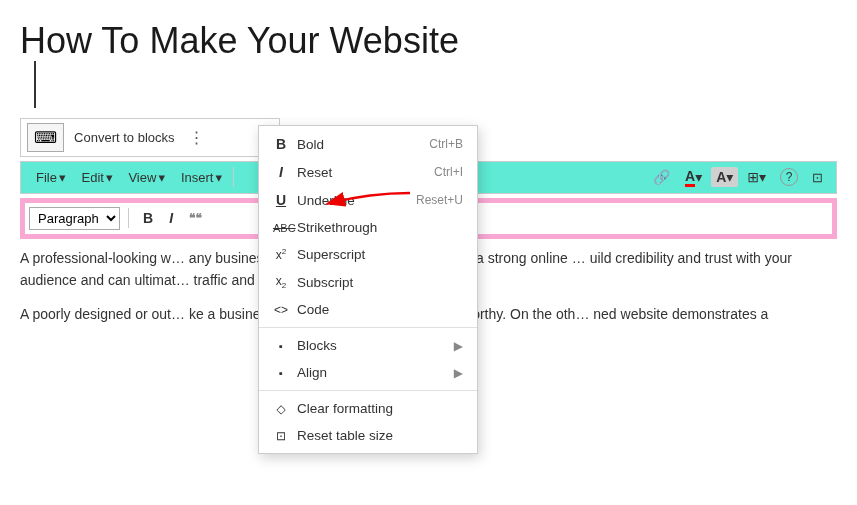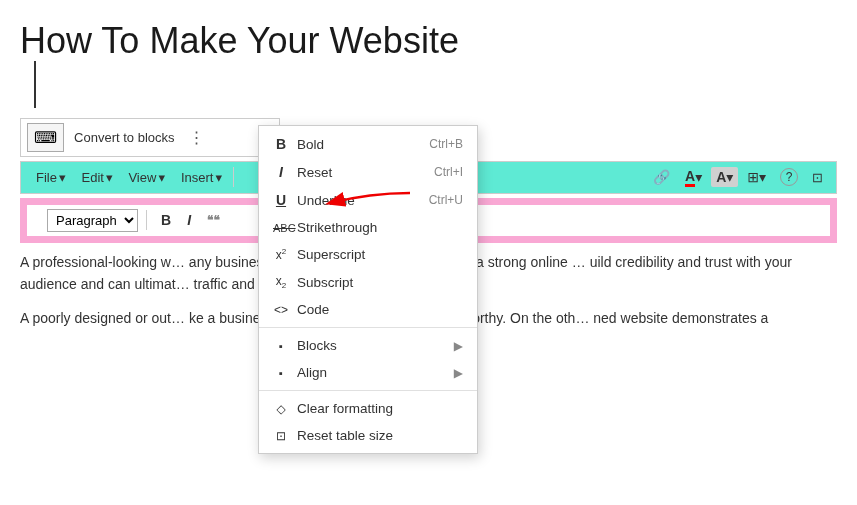--- a/index.html
+++ b/index.html
@@ -105,22 +105,22 @@
       width: 1px;
       height: 20px;
       background: #ccc;
       margin: 0 4px;
     }
 
     .format-row {
       display: flex;
       align-items: center;
       background: #fff;
-      border: 7px solid #f9a8d4;
-      padding: 4px 20px;
+      border: 5px solid #f9a8d4;
+      padding: 4px 4px;
       gap: 4px;
       margin-bottom: 8px;
       width: 100%;
     }
 
     .paragraph-select {
       border: 1px solid #aaa;
       background: #fff;
       padding: 2px 4px;
       font-size: 13px;
@@ -335,21 +335,21 @@
 
     <div class="menu-item">
       <span class="icon-italic">I</span>
       <span>Reset</span>
       <span class="shortcut">Ctrl+I</span>
     </div>
 
     <div class="menu-item">
       <span class="icon-underline" style="text-decoration:underline; font-weight:bold;">U</span>
       <span>Underline</span>
-      <span class="shortcut">Ctrl+U</span>
+      <span class="shortcut">Reset+U</span>
     </div>
 
     <div class="menu-item">
       <span class="sub-icon" style="font-size:11px; text-decoration:line-through;text-align:right;">ABC</span>
       <span>Strikethrough</span>
     </div>
 
     <div class="menu-item">
       <span class="sub-icon" style="font-size:12px;">x<sup style="font-size:8px;">2</sup></span>
       <span>Superscript</span>

